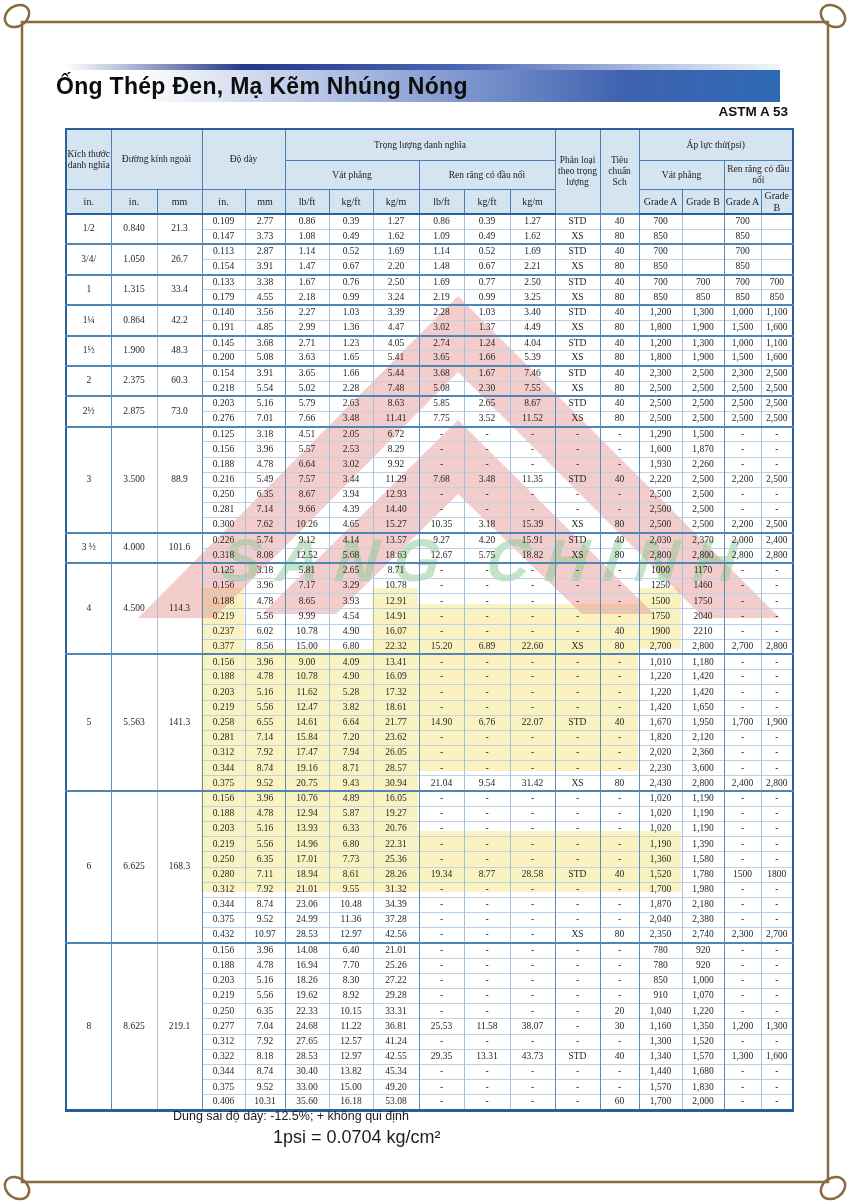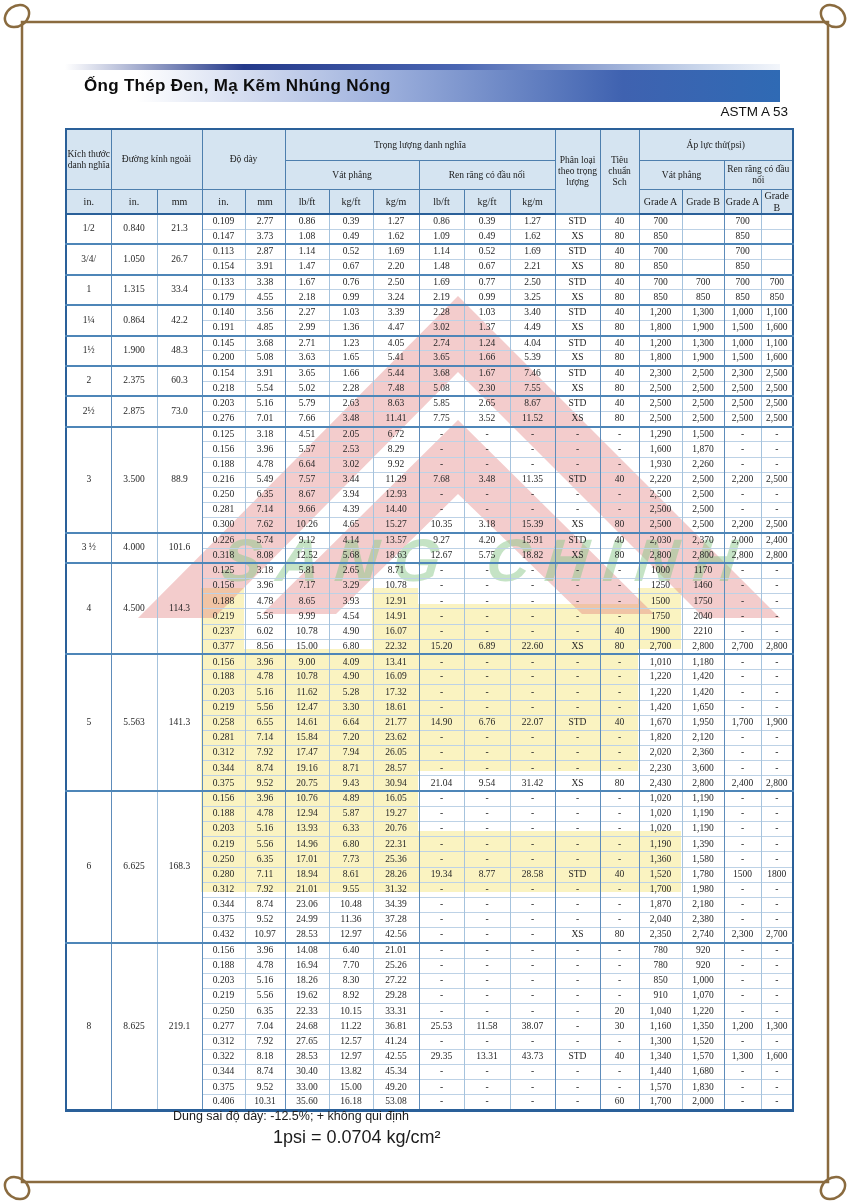--- a/index.html
+++ b/index.html
@@ -22,23 +22,23 @@
   .hl.h6{left:418px;top:649px;width:220px;height:122px;}
   .hl.h7{left:201px;top:786px;width:217px;height:106px;}
   .hl.h8{left:418px;top:831px;width:220px;height:61px;}
   .hl.h9{left:638px;top:831px;width:43px;height:61px;}
 
   
   .title-strip{position:absolute;left:65px;top:64px;width:715px;height:6px;
       background:linear-gradient(90deg,#ffffff 0%,#24398a 25%,#4a66b3 55%,#c7d4ea 88%,#f3f6fb 100%);}
   .title-band{position:absolute;left:65px;top:70px;width:715px;height:32px;
       background:linear-gradient(90deg,#ffffff 0%,#ffffff 10%,#9cafdc 45%,#3f62b0 78%,#2f6ab4 100%);}
-  .page-title{position:absolute;left:84px;top:70px;width:700px;height:32px;line-height:32px;
-      font-size:17px;font-weight:bold;color:#0d0d0d;letter-spacing:.3px;white-space:nowrap;}
-  .standard{position:absolute;left:492px;top:104px;width:296px;text-align:right;font-size:13.5px;color:#111;}
+  .page-title{position:absolute;left:56px;top:70px;width:700px;height:32px;line-height:32px;
+      font-size:23px;font-weight:bold;color:#0d0d0d;letter-spacing:.3px;white-space:nowrap;}
+  .standard{position:absolute;left:492px;top:104px;width:296px;text-align:right;font-size:13.5px;color:#111;font-weight:bold;}
 
   
   .tbl-wrap{position:absolute;left:65px;top:128px;width:727px;}
   table{border-collapse:collapse;table-layout:fixed;width:727px;background:transparent;}
   th,td{padding:0;margin:0;text-align:center;vertical-align:middle;overflow:hidden;}
   thead th{background:var(--header_bg);border:1px solid #4e7fae;font-weight:normal;
            font-size:9.5px;line-height:1.15;color:#1b1b1b;}
   thead tr.r1 th{height:30px;}
   thead tr.r2 th{height:28px;}
   thead tr.r3 th{height:22px;font-size:10px;}
@@ -678,21 +678,21 @@
           <td class="sec">-</td>
           <td>1,220</td>
           <td class="sec">1,420</td>
           <td>-</td>
           <td>-</td>
         </tr>
         <tr>
           <td>0.219</td>
           <td class="sec">5.56</td>
           <td>12.47</td>
-          <td>3.30</td>
+          <td>3.82</td>
           <td class="sec">18.61</td>
           <td>-</td>
           <td>-</td>
           <td class="sec">-</td>
           <td class="sec">-</td>
           <td class="sec">-</td>
           <td>1,420</td>
           <td class="sec">1,650</td>
           <td>-</td>
           <td>-</td>

